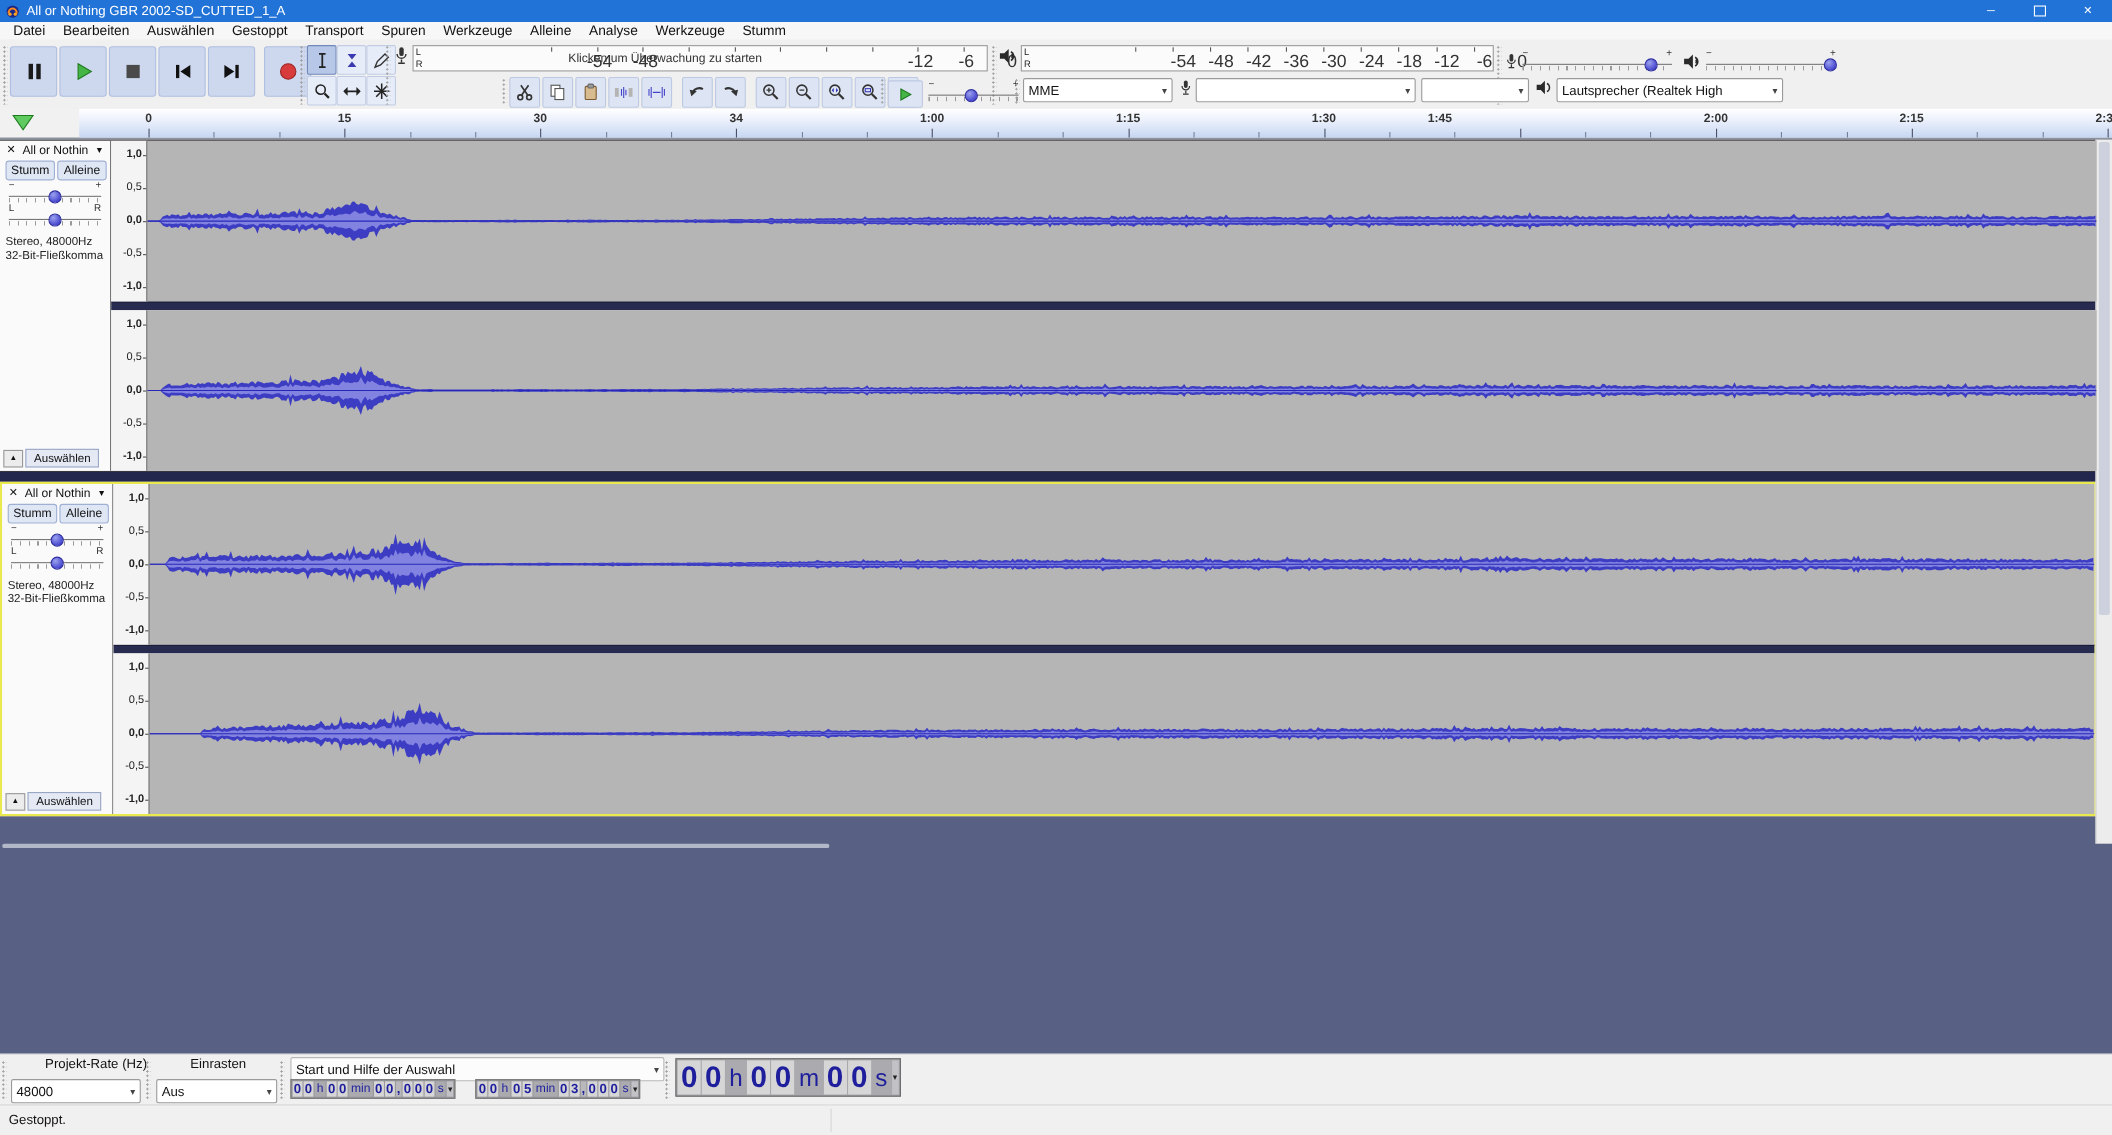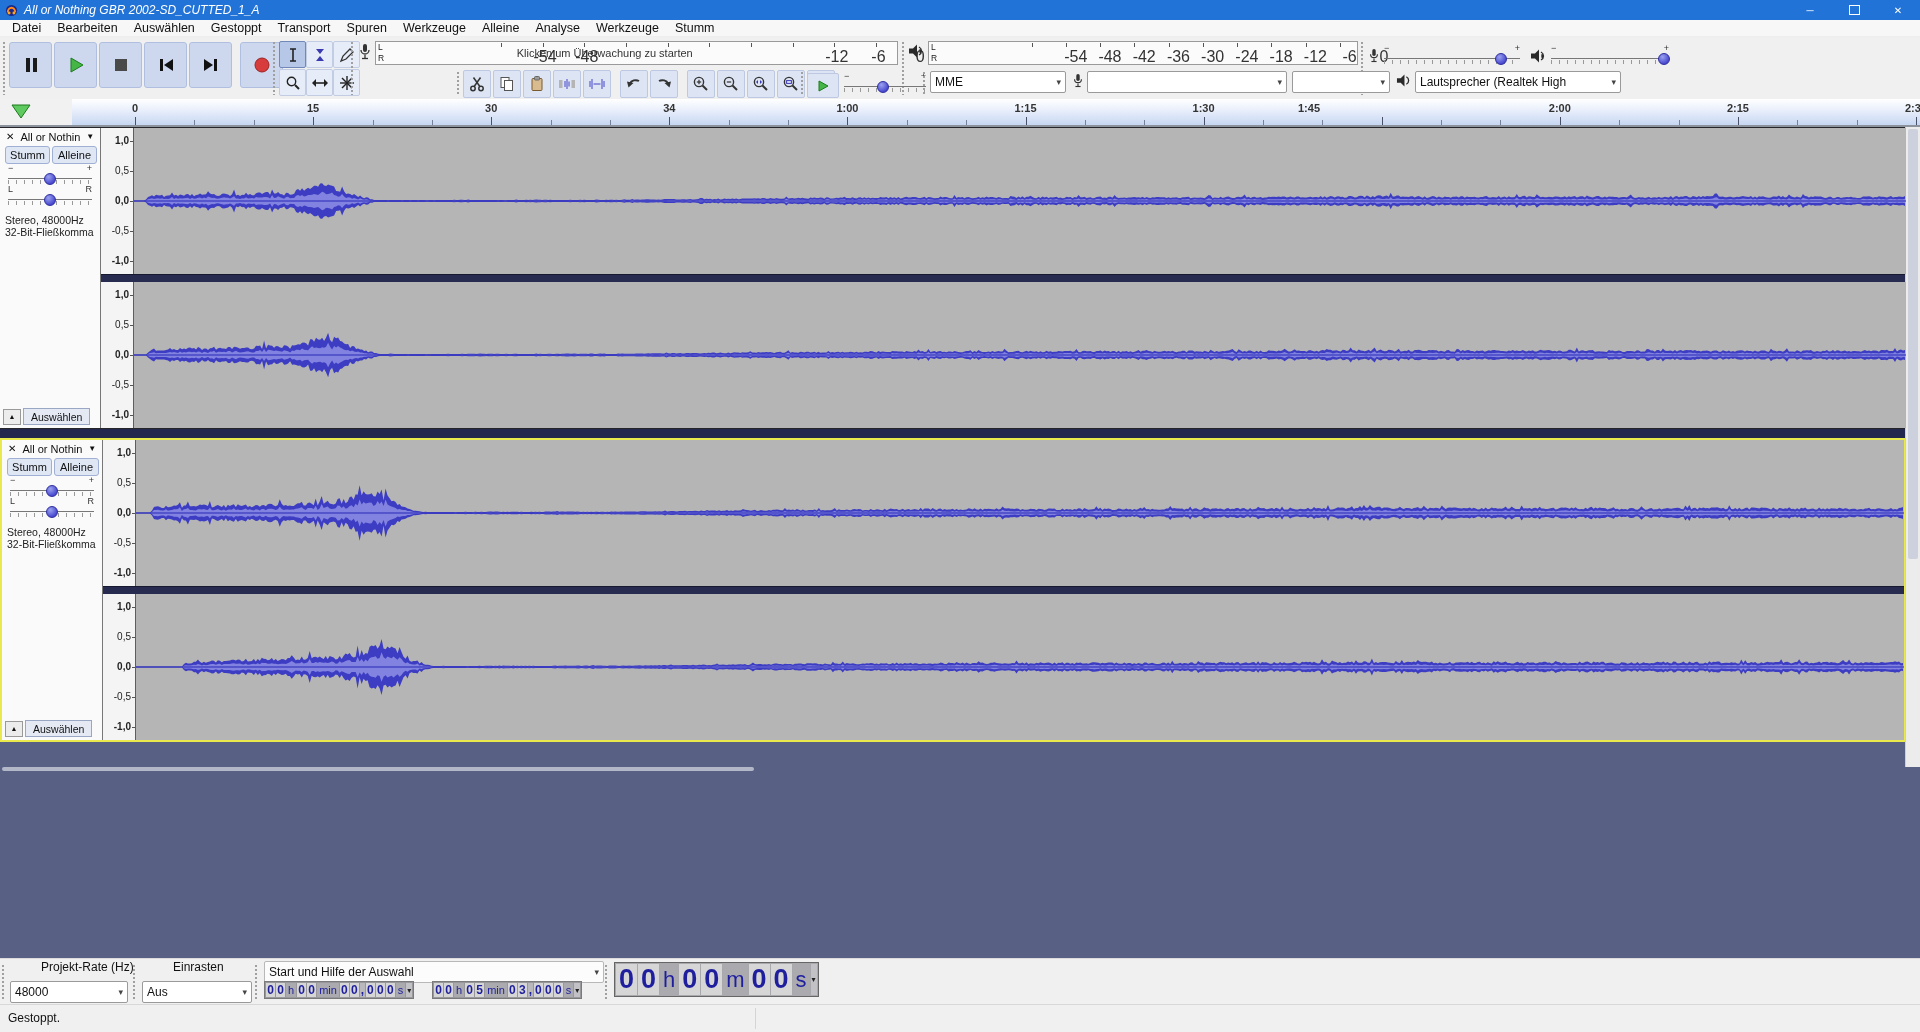--- a/index.html
+++ b/index.html
@@ -1,20 +1,20 @@
 <!DOCTYPE html>
 <html><head>
 <meta charset="utf-8">
 <style>
   html,body{margin:0;padding:0;width:1920px;height:1032px;overflow:hidden;
     font-family:"Liberation Sans","DejaVu Sans",sans-serif;background:#f0f0f0;
     -webkit-font-smoothing:antialiased;}
   .titlebar{height:20px;background:#2173d7;color:#fff;display:flex;align-items:center;font-size:12px;}
   .titlebar .app-ico{margin:0 6px 0 5px;display:flex;}
-  .titlebar .ttl{flex:1;white-space:nowrap;font-style:italic;}
+  .titlebar .ttl{flex:1;white-space:nowrap;}
   .winbtn{width:44px;height:20px;display:flex;align-items:center;justify-content:center;color:#fff;font-size:10px;}
   .winbtn .maxbox{width:9px;height:8px;border:1px solid #fff;display:block;}
   .menubar{height:16px;background:#f7f7f7;display:flex;align-items:center;font-size:12.5px;color:#111;padding-left:4px;border-bottom:1px solid #eee;}
   .menubar .mi{padding:0 8px;height:16px;line-height:16px;}
   .toolbars{position:relative;height:62px;background:#f0f0f0;}
   .grab{position:absolute;top:4px;bottom:4px;width:5px;
     background-image:radial-gradient(circle,#a0a0a0 0.9px,transparent 1px);background-size:4px 4px;}
   .tb{position:absolute;display:flex;align-items:center;}
   .tbtn{width:41px;height:44px;background:#cdd8ef;border:1px solid #b0bfe0;border-radius:3px;
     display:flex;align-items:center;justify-content:center;margin-right:2px;}

